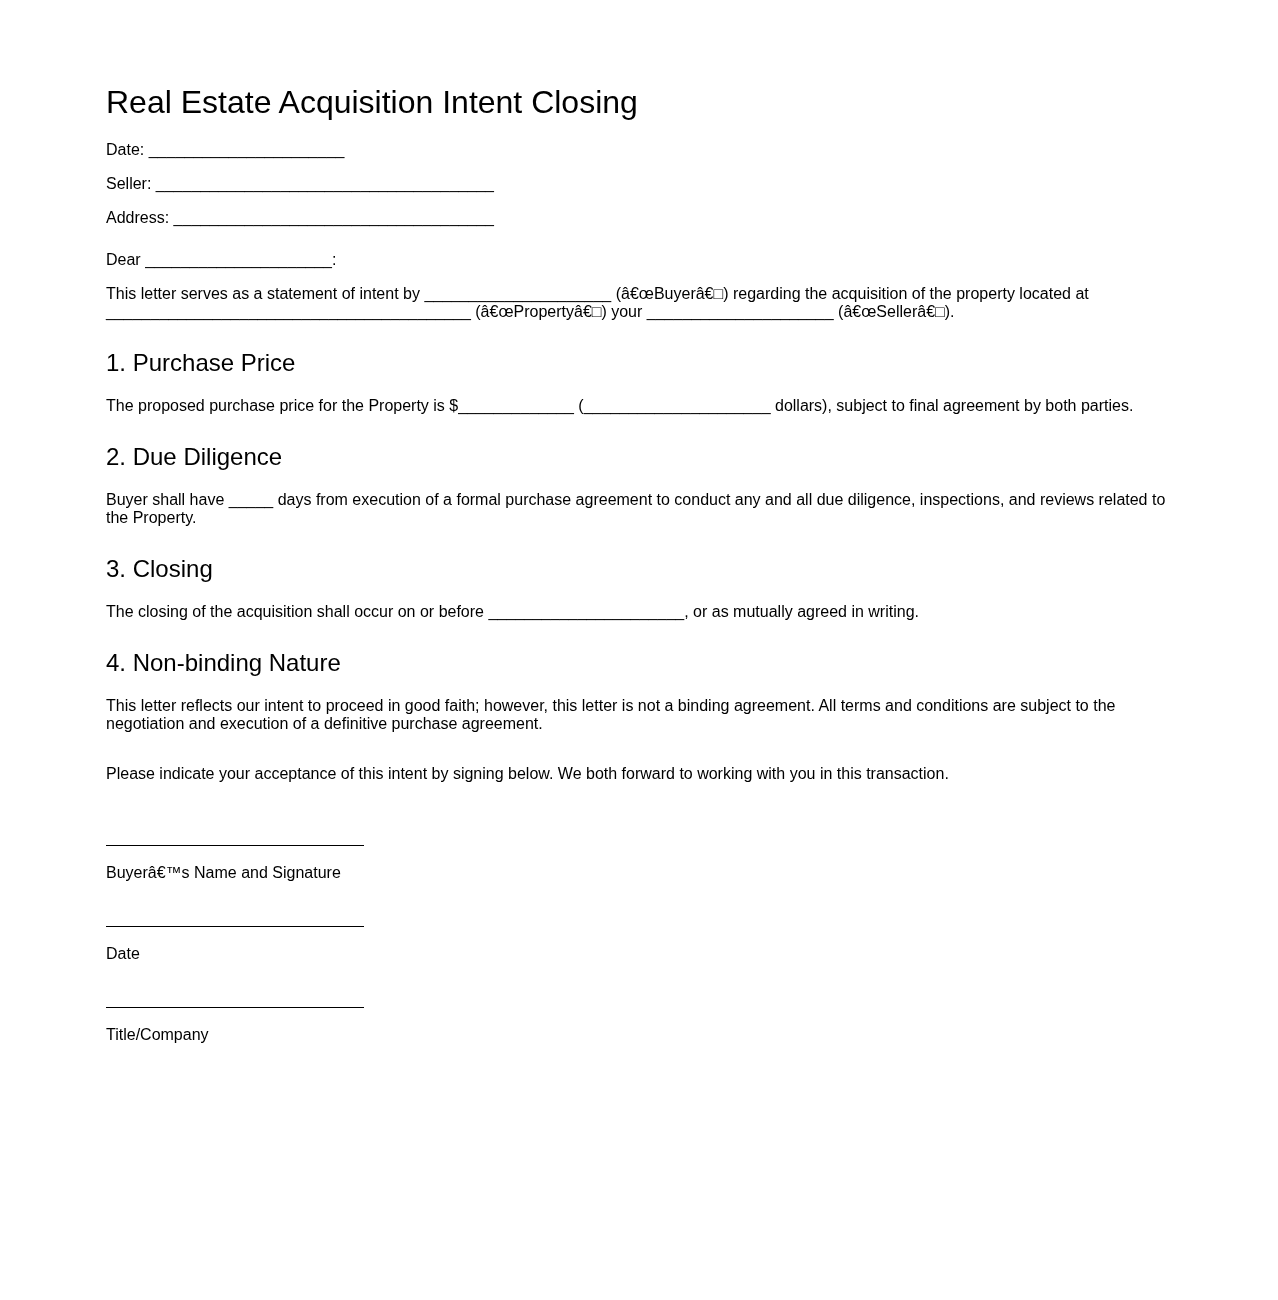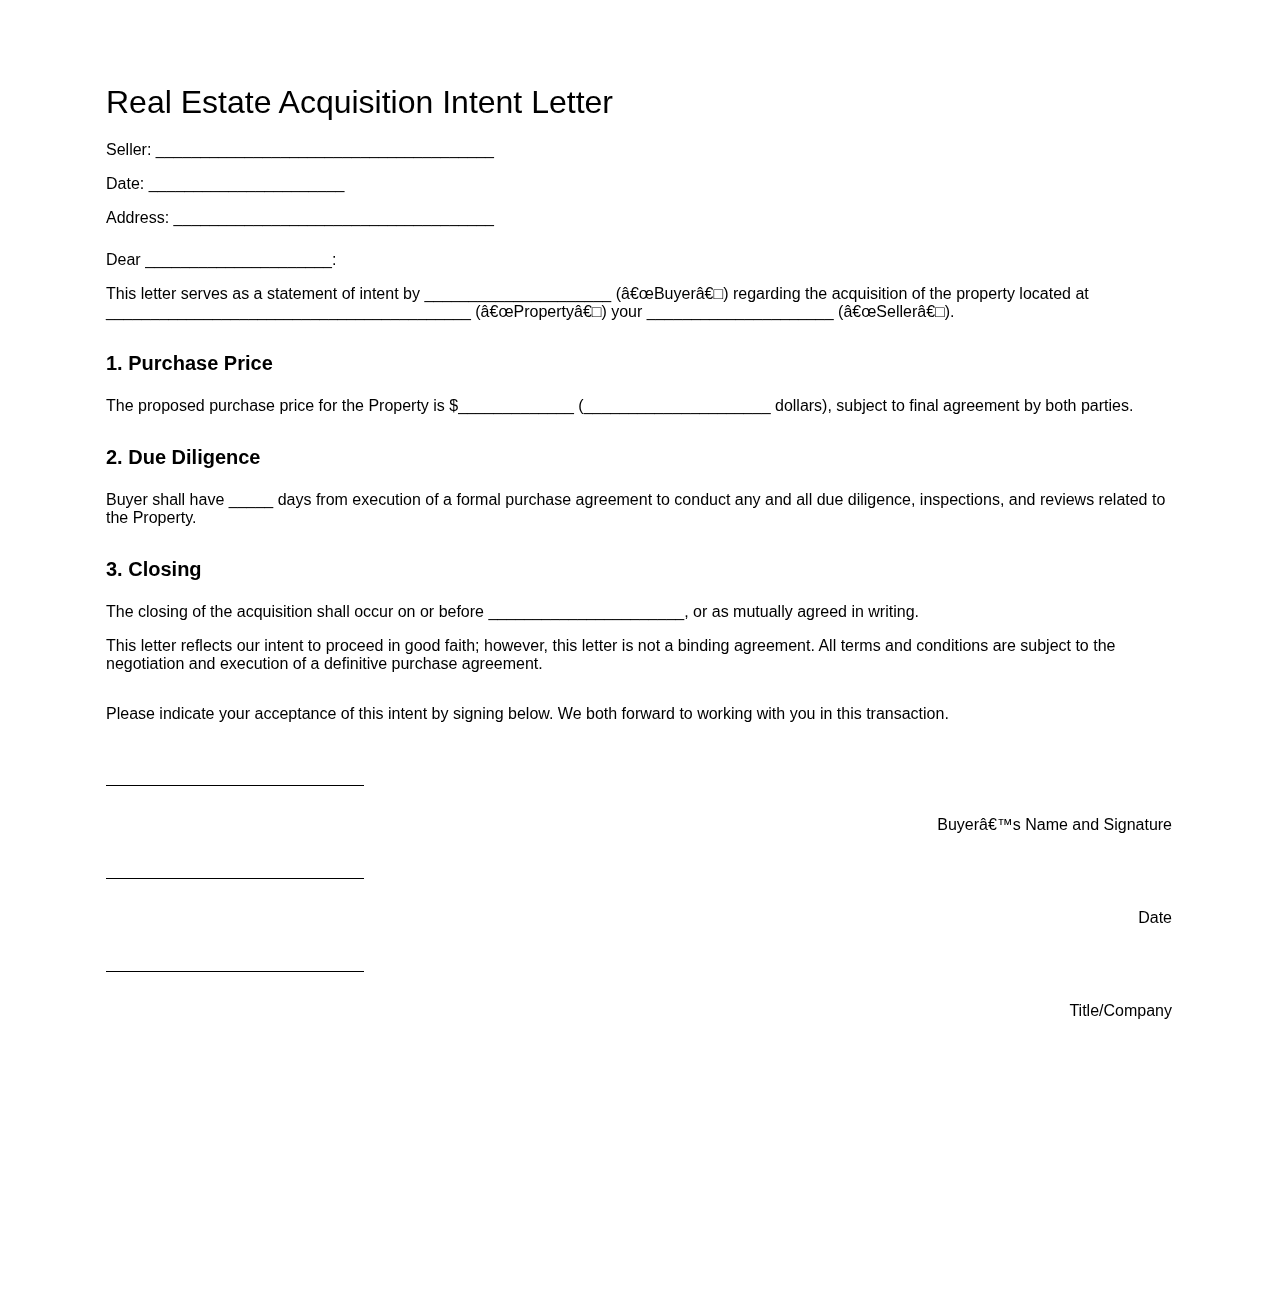--- a/index.html
+++ b/index.html
@@ -12,42 +12,42 @@
   }
   .page { position: relative; padding: 84px 106px 0 106px; width: 1066px; }
   h1 {
     font-size: 32px; font-weight: normal; line-height: 36px;
     margin: 0 0 21px 0;
   }
   .field { margin: 0 0 16px 0; height: 18px; white-space: pre; }
   .dear { margin: 24px 0 16px 0; white-space: pre; }
   p { margin: 0 0 16px 0; }
   h2 {
-    font-size: 20px; font-weight: bold; line-height: 28px;
+    font-size: 24px; font-weight: normal; line-height: 28px;
     margin: 28px 0 20px 0;
   }
   .intro { margin-bottom: 16px; }
   .closing-note { margin-top: 32px; }
   .sig-block { margin-top: 62px; }
   .sig-line {
     width: 258px; border-bottom: 1px solid #000; height: 0; margin: 0;
   }
-  .sig-label { margin: 30px 0 0 0; height: 18px; text-align: right; }
+  .sig-label { margin: 18px 0 0 0; height: 18px; }
   .sig-group { margin-bottom: 44px; }
   .blank { white-space: pre; }
 </style>
 </head>
 <body>
 
 <div class="page">
 
-  <h1>Real Estate Acquisition Intent Letter</h1>
+  <h1>Real Estate Acquisition Intent Closing</h1>
 
+  <div class="field"><span>Date: </span><span class="blank">______________________</span></div>
   <div class="field"><span>Seller: </span><span class="blank">______________________________________</span></div>
-  <div class="field"><span>Date: </span><span class="blank">______________________</span></div>
   <div class="field"><span>Address: </span><span class="blank">____________________________________</span></div>
 
   <div class="dear"><span>Dear </span><span class="blank">_____________________</span><span>:</span></div>
 
   <p class="intro"><span>This letter serves as a statement of intent by </span><span class="blank">_____________________</span><span> (â€œBuyerâ€□) regarding the acquisition of the property located at </span><span class="blank">_________________________________________</span><span> (â€œPropertyâ€□) your </span><span class="blank">_____________________</span><span> (â€œSellerâ€□).</span></p>
 
   <section>
     <h2>1. Purchase Price</h2>
     <p><span>The proposed purchase price for the Property is $</span><span class="blank">_____________</span><span> (</span><span class="blank">_____________________</span><span> dollars), subject to final agreement by both parties.</span></p>
   </section>
@@ -56,20 +56,21 @@
     <h2>2. Due Diligence</h2>
     <p><span>Buyer shall have </span><span class="blank">_____</span><span> days from execution of a formal purchase agreement to conduct any and all due diligence, inspections, and reviews related to the Property.</span></p>
   </section>
 
   <section>
     <h2>3. Closing</h2>
     <p><span>The closing of the acquisition shall occur on or before </span><span class="blank">______________________</span><span>, or as mutually agreed in writing.</span></p>
   </section>
 
   <section>
+    <h2>4. Non-binding Nature</h2>
     <p>This letter reflects our intent to proceed in good faith; however, this letter is not a binding agreement. All terms and conditions are subject to the negotiation and execution of a definitive purchase agreement.</p>
   </section>
 
   <p class="closing-note">Please indicate your acceptance of this intent by signing below. We both forward to working with you in this transaction.</p>
 
   <div class="sig-block">
     <div class="sig-group">
       <div class="sig-line"></div>
       <div class="sig-label">Buyerâ€™s Name and Signature</div>
     </div>

